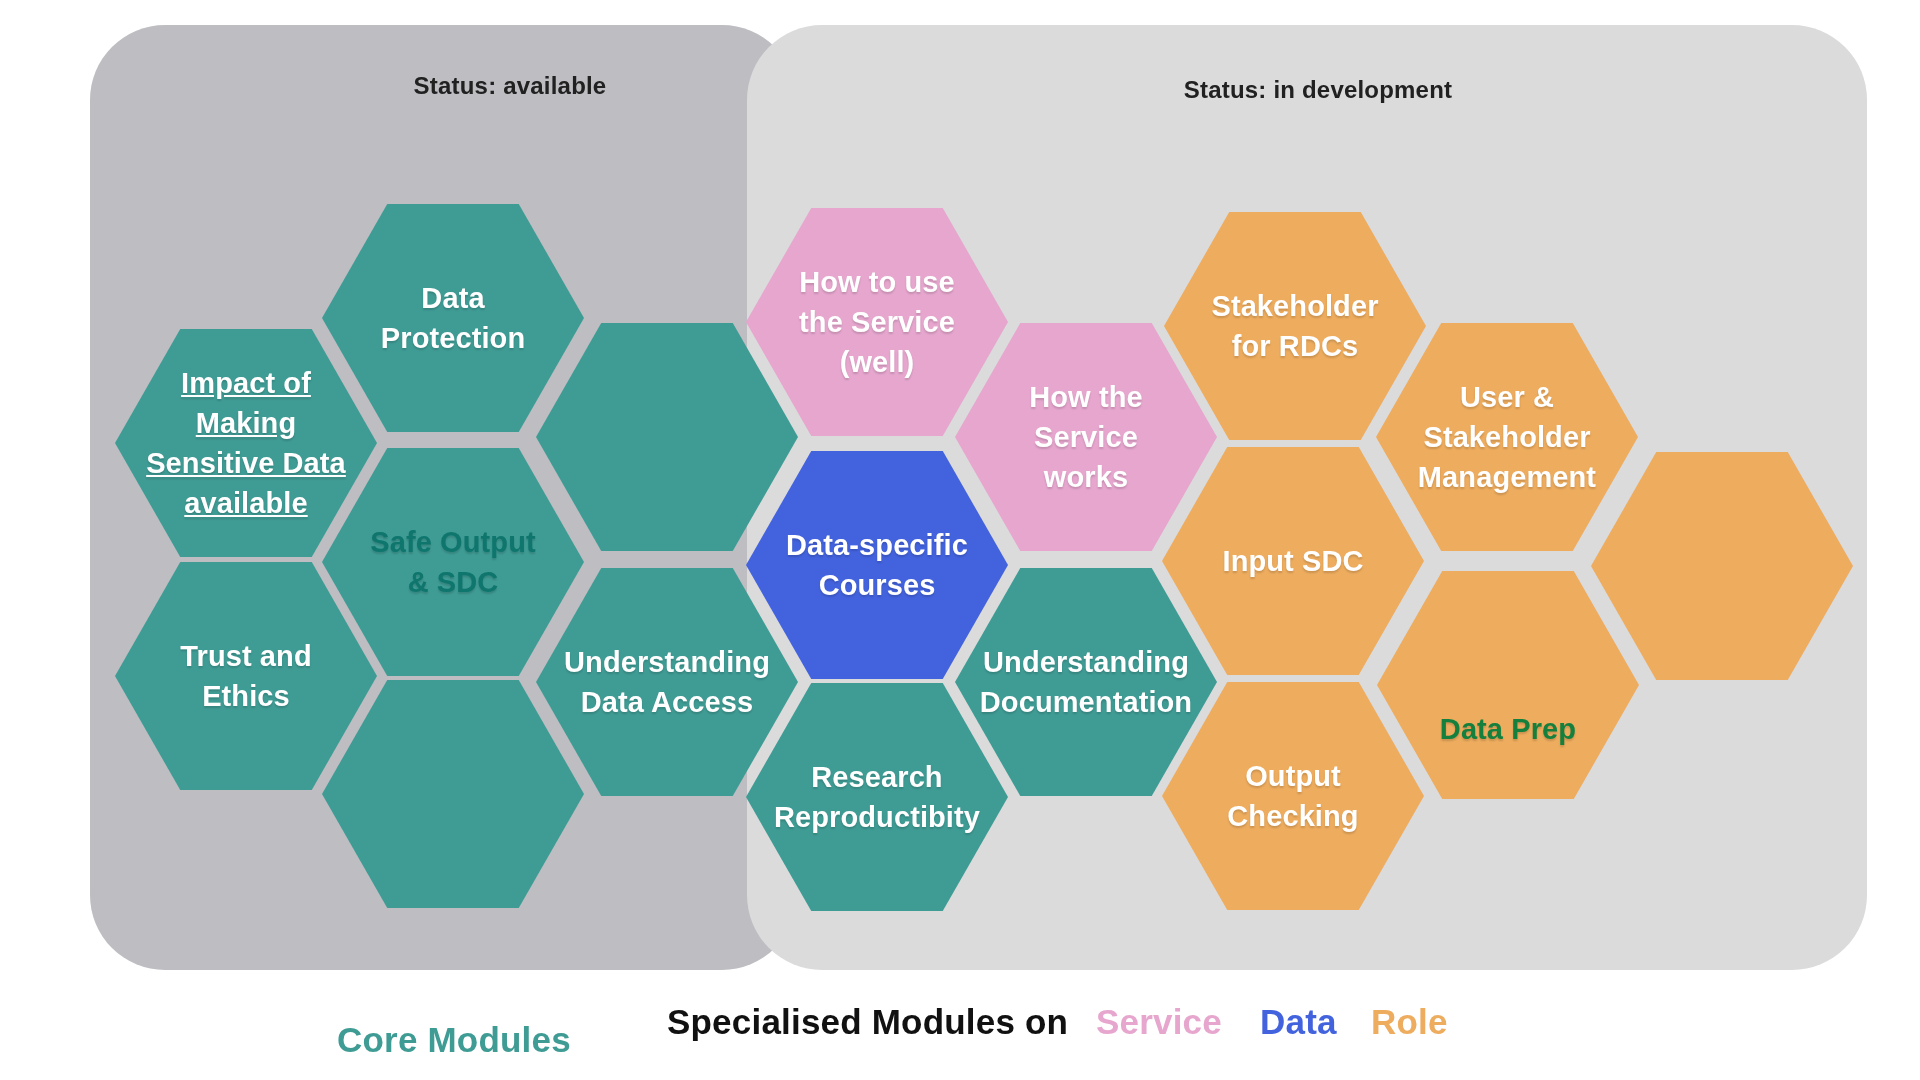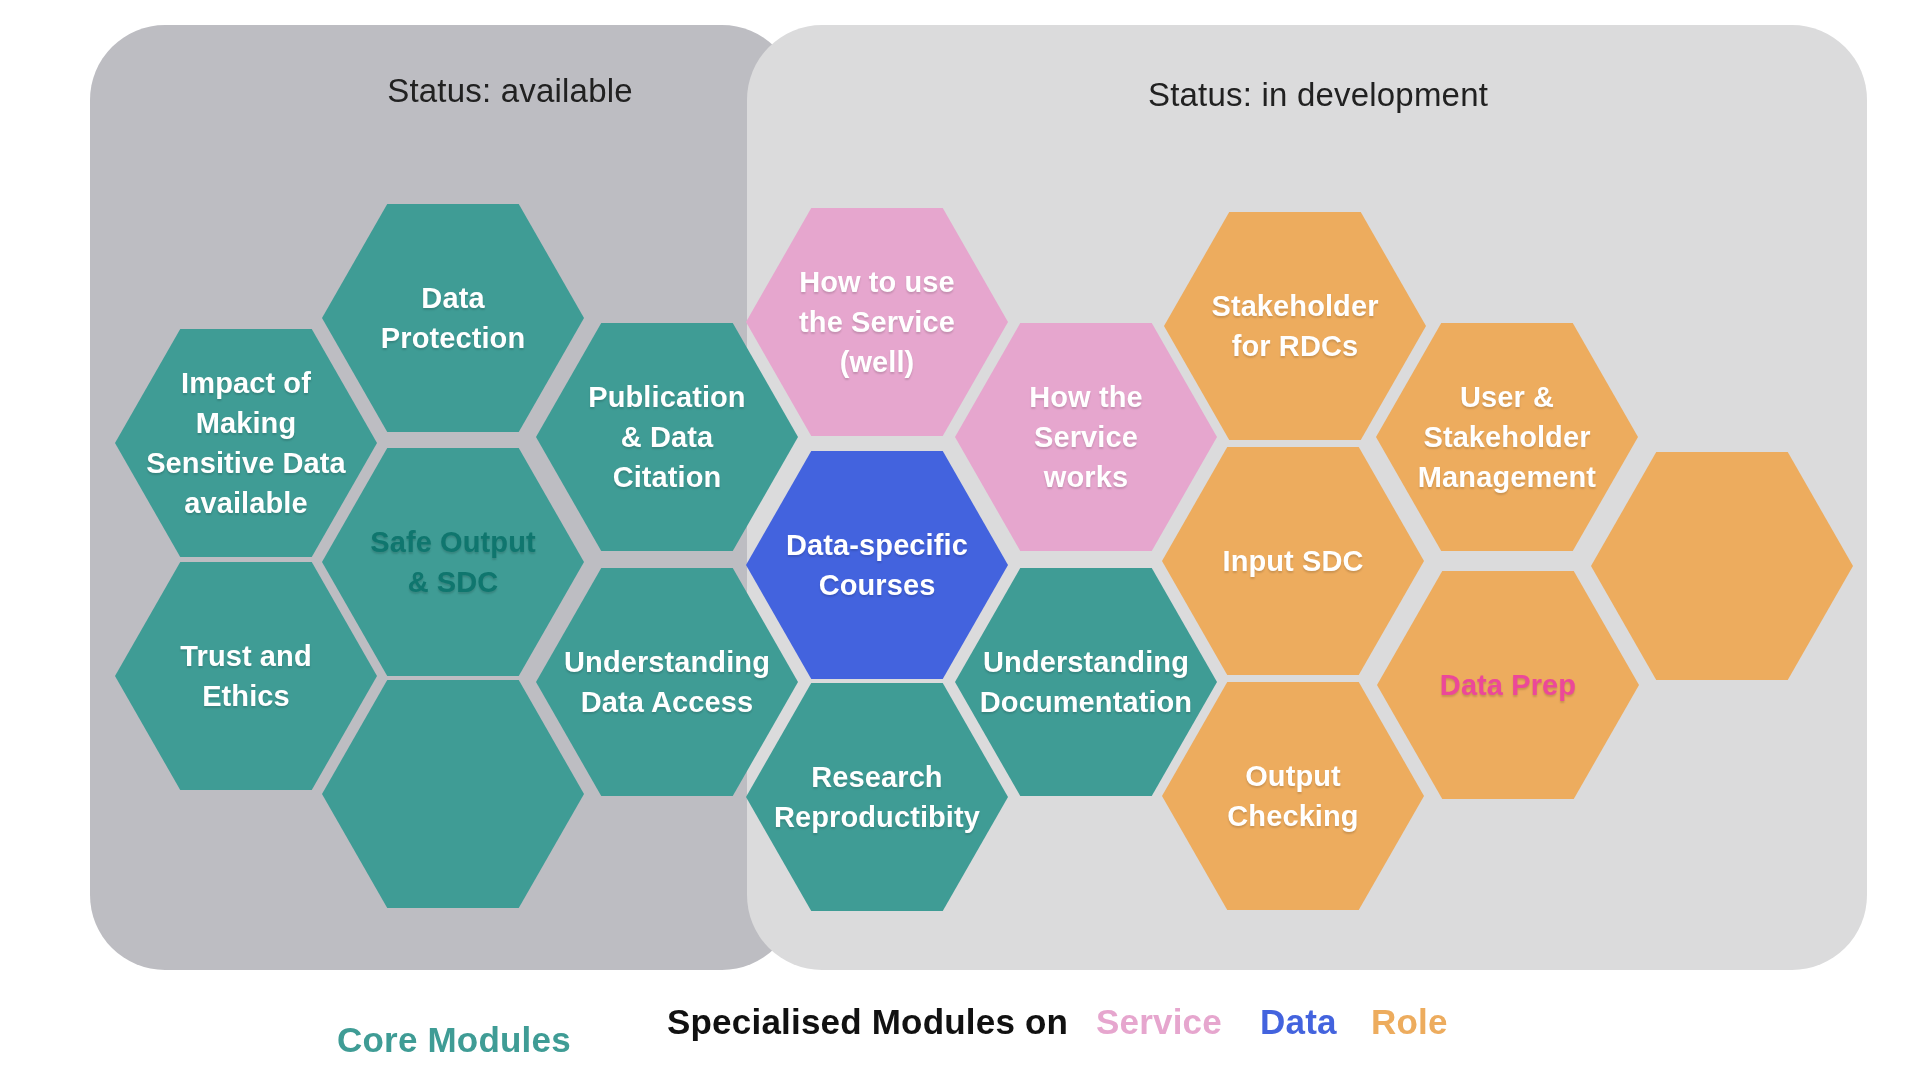--- a/index.html
+++ b/index.html
@@ -5,21 +5,21 @@
   html,body{margin:0;padding:0;background:#ffffff;}
   #canvas{
     position:relative;width:1920px;height:1080px;overflow:hidden;background:#ffffff;
     font-family:"Liberation Sans",sans-serif;
   }
   .region{position:absolute;top:25px;height:945px;border-radius:75px;}
   #region-available{left:90px;width:707px;}
   #region-indev{left:747px;width:1120px;}
   .status-label{
     position:absolute;transform:translateX(-50%);
-    font-size:33px;font-weight:400;color:#212121;letter-spacing:0.2px;white-space:nowrap;
+    font-size:24px;font-weight:700;color:#212121;letter-spacing:0.2px;white-space:nowrap;
   }
   #status-available{left:510px;top:72px;}
   #status-indev{left:1318px;top:76px;}
   .hex{position:absolute;width:262px;height:228px;}
   .hex-bg{
     position:absolute;left:0;top:0;width:100%;height:100%;
     clip-path:polygon(0% 50%,24.9% 0%,75.1% 0%,100% 50%,75.1% 100%,24.9% 100%);
   }
   .hex-label{
     position:absolute;left:50%;top:50%;transform:translate(-50%,-50%);
@@ -48,25 +48,24 @@
   <div class="status-label" id="status-available" style="color: rgb(33, 33, 33);">Status: available</div>
   <div class="status-label" id="status-indev" style="color: rgb(33, 33, 33);">Status: in development</div>
 
   <div id="hexes">
       <div class="hex" style="left: 322px; top: 204px;">
         <div class="hex-bg" style="background: rgb(63, 156, 149);"></div>
         <div class="hex-label" style="color: rgb(255, 255, 255);"><span>Data</span><br><span>Protection</span></div>
       </div>
       <div class="hex" style="left: 115px; top: 329px;">
         <div class="hex-bg" style="background: rgb(63, 156, 149);"></div>
-        <div class="hex-label" style="color: rgb(255, 255, 255);"><span>Impact of</span><br><span>Making</span><br><span>Sensitive Data</span><br><span>available</span></div>
+        <div class="hex-label" style="color: rgb(255, 255, 255); text-decoration: underline;"><span>Impact of</span><br><span>Making</span><br><span>Sensitive Data</span><br><span>available</span></div>
       </div>
       <div class="hex" style="left: 536px; top: 323px;">
         <div class="hex-bg" style="background: rgb(63, 156, 149);"></div>
-        <div class="hex-label" style="color: rgb(255, 255, 255);"><span>Publication</span><br><span>&amp; Data</span><br><span>Citation</span></div>
       </div>
       <div class="hex" style="left: 322px; top: 448px;">
         <div class="hex-bg" style="background: rgb(63, 156, 149);"></div>
         <div class="hex-label" style="color: #0f766e;"><span>Safe Output</span><br><span>&amp; SDC</span></div>
       </div>
       <div class="hex" style="left: 115px; top: 562px;">
         <div class="hex-bg" style="background: rgb(63, 156, 149);"></div>
         <div class="hex-label" style="color: rgb(255, 255, 255);"><span>Trust and</span><br><span>Ethics</span></div>
       </div>
       <div class="hex" style="left: 322px; top: 680px;">
@@ -106,21 +105,21 @@
       </div>
       <div class="hex" style="left: 1162px; top: 447px;">
         <div class="hex-bg" style="background: rgb(237, 172, 94);"></div>
         <div class="hex-label" style="color: rgb(255, 255, 255);"><span>Input SDC</span></div>
       </div>
       <div class="hex" style="left: 1591px; top: 452px;">
         <div class="hex-bg" style="background: rgb(237, 172, 94);"></div>
       </div>
       <div class="hex" style="left: 1377px; top: 571px;">
         <div class="hex-bg" style="background: rgb(237, 172, 94);"></div>
-        <div class="hex-label" style="color: #ec4899;"><span>Data Prep</span></div>
+        <div class="hex-label" style="color: #15803d; margin-top: 44px;"><span>Data Prep</span></div>
       </div>
       <div class="hex" style="left: 1162px; top: 682px;">
         <div class="hex-bg" style="background: rgb(237, 172, 94);"></div>
         <div class="hex-label" style="color: rgb(255, 255, 255);"><span>Output</span><br><span>Checking</span></div>
       </div>
     </div>
 
   <div class="legend">
     <span class="legend-item" id="legend-core" style="color: rgb(63, 156, 149); margin-top: 18px;">Core Modules</span>
     <span class="legend-item" id="legend-specialised" style="color: rgb(17, 17, 17);">Specialised Modules on</span>

